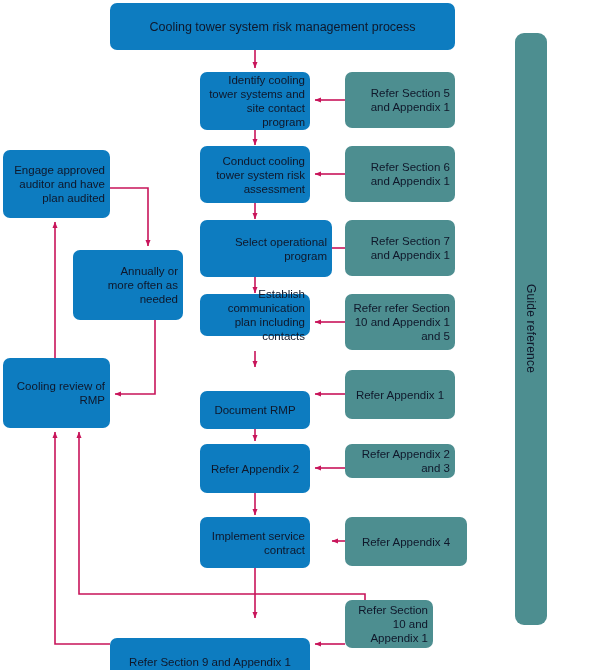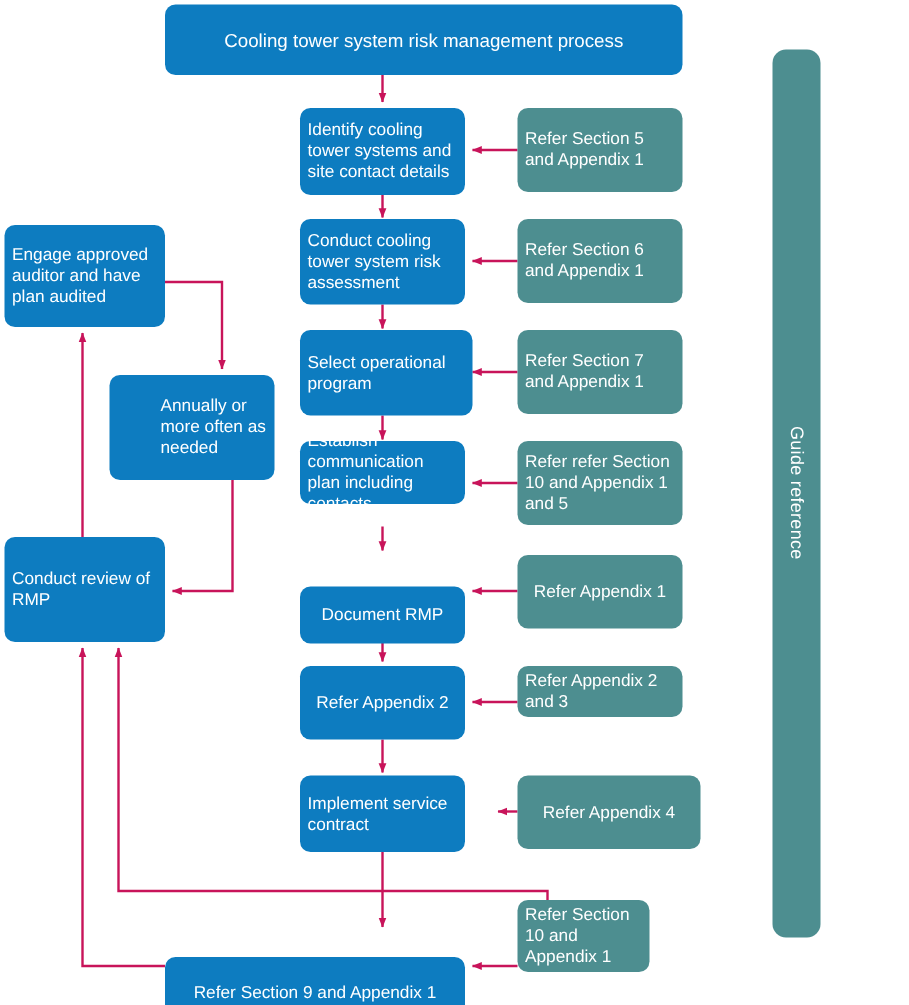--- a/index.html
+++ b/index.html
@@ -22,22 +22,22 @@
     width: 606px;
     height: 670px;
     pointer-events: none;
   }
   .node {
     position: absolute;
     box-sizing: border-box;
     display: flex;
     align-items: center;
     justify-content: center;
-    text-align: left;
-    color: #ffffff;
+    text-align: right;
+    color: #0f172a;
     border-radius: 7px;
     font-size: 11.5px;
     line-height: 14px;
     padding: 2px 5px;
     z-index: 2;
   }
   .node.process { background: #0d7cc0; }
   .node.reference { background: #4d8e90; }
   .node.title {
     background: #0d7cc0;
@@ -104,28 +104,28 @@
 
       <path d="M365,620 L365,594 L79,594 L79,432" marker-end="url(#ah)"></path>
     </g>
   </svg>
 
   <div class="node title" style="left:110px; top:3px; width:345px; height:47px;">
     <span class="node-label">Cooling tower system risk management process</span>
   </div>
 
   <div class="node process" style="left:200px; top:72px; width:110px; height:58px;">
-    <span class="node-label">Identify cooling tower systems and site contact details</span>
+    <span class="node-label">Identify cooling tower systems and site contact program</span>
   </div>
 
   <div class="node process" style="left:200px; top:146px; width:110px; height:57px;">
     <span class="node-label">Conduct cooling tower system risk assessment</span>
   </div>
 
-  <div class="node process" style="left:200px; top:220px; width:115px; height:57px;">
+  <div class="node process" style="left:200px; top:220px; width:132px; height:57px;">
     <span class="node-label">Select operational program</span>
   </div>
 
   <div class="node process" style="left:200px; top:294px; width:110px; height:42px;">
     <span class="node-label">Establish communication plan including contacts</span>
   </div>
 
   <div class="node process" style="left:200px; top:391px; width:110px; height:38px;">
     <span class="node-label">Document RMP</span>
   </div>
@@ -144,21 +144,21 @@
 
   <div class="node process" style="left:3px; top:150px; width:107px; height:68px;">
     <span class="node-label">Engage approved auditor and have plan audited</span>
   </div>
 
   <div class="node process" style="left:73px; top:250px; width:110px; height:70px;padding-left:34px;">
     <span class="node-label">Annually or more often as needed</span>
   </div>
 
   <div class="node process" style="left:3px; top:358px; width:107px; height:70px;">
-    <span class="node-label">Conduct review of RMP</span>
+    <span class="node-label">Cooling review of RMP</span>
   </div>
 
   <div class="node reference" style="left:345px; top:72px; width:110px; height:56px;">
     <span class="node-label">Refer Section 5 and Appendix 1</span>
   </div>
 
   <div class="node reference" style="left:345px; top:146px; width:110px; height:56px;">
     <span class="node-label">Refer Section 6 and Appendix 1</span>
   </div>
 

